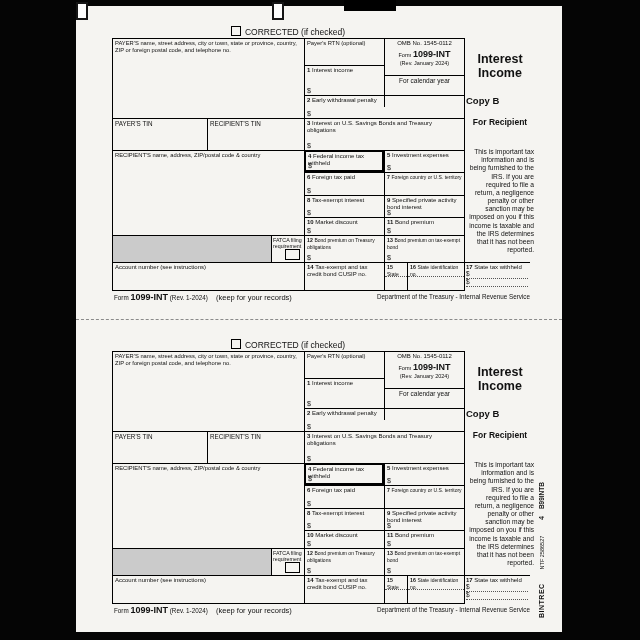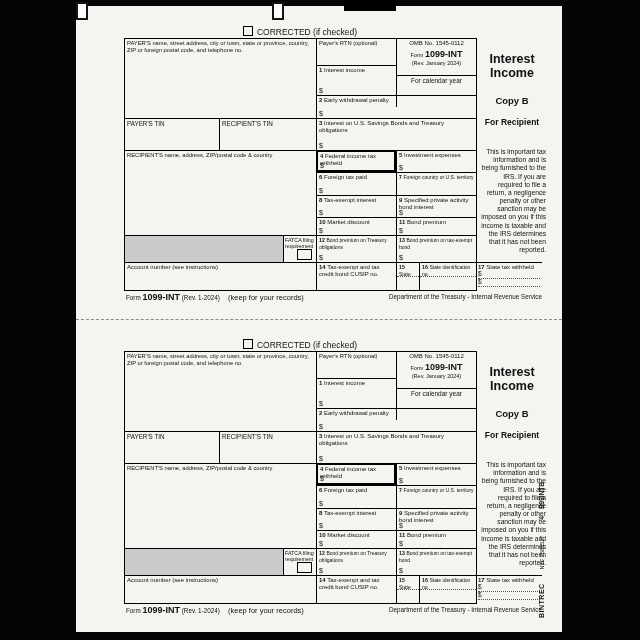--- a/index.html
+++ b/index.html
@@ -3,21 +3,21 @@
 <meta charset="utf-8">
 <style>
   html,body{margin:0;padding:0;background:#000;}
   .stage{position:relative;width:640px;height:640px;background:#050505;overflow:hidden;
          font-family:"Liberation Sans",sans-serif;color:#111;}
   .sheet{position:absolute;left:76px;top:6px;width:486px;height:626px;background:#f5f4f1;}
   .slot{position:absolute;width:8px;height:14px;background:#fdfdfd;border:2px solid #151515;top:-4px;}
   .slot1{left:0px;} .slot2{left:196px;}
   .toptab{position:absolute;left:268px;top:-6px;width:52px;height:11px;background:#000;}
   .perforation{position:absolute;left:0;top:313px;width:100%;border-top:1.5px dashed #8a8a8a;}
-  .copy{position:absolute;left:16px;width:464px;height:284px;}
+  .copy{position:absolute;left:4px;width:464px;height:284px;}
   .copy1{top:20px;} .copy2{top:333px;}
 
   
   .corrected-row{position:absolute;left:32px;top:0px;width:352px;text-align:center;font-size:8.5px;}
   .cbox{display:inline-block;width:8px;height:8px;border:1px solid #000;background:#f5f4f1;
         vertical-align:-1px;margin-right:4px;}
 
   
   .tbl{position:absolute;left:32px;top:12px;width:352px;height:252px;
        border-right:1px solid #000;border-bottom:1px solid #000;}
@@ -54,21 +54,21 @@
   .c-b15     {left:272px;top:224px;width:23px;height:28px;}
   .c-b16     {left:295px;top:224px;width:57px;height:28px;}
   .c-b17     {position:absolute;box-sizing:border-box;left:384px;top:236px;width:66px;height:28px;
               border-top:1px solid #000;font-size:6px;padding:1px 2px;}
   .dotrow{position:absolute;left:0;width:100%;border-top:1px dotted #555;}
   .fatca-cb{position:absolute;right:4px;bottom:2px;width:13px;height:9px;border:1px solid #000;background:#f5f4f1;}
 
   
   .rightcol{position:absolute;left:386px;top:12px;width:68px;}
   .fi-title{position:absolute;top:14px;width:100%;text-align:center;font-weight:bold;font-size:12.5px;line-height:1.15;}
-  .fi-copy{position:absolute;top:57px;width:100%;text-align:center;font-weight:bold;font-size:9.5px;}
+  .fi-copy{position:absolute;top:57px;width:100%;font-weight:bold;font-size:9.5px;}
   .fi-for{position:absolute;top:79px;width:100%;text-align:center;font-weight:bold;font-size:8.5px;}
   .fi-notice{position:absolute;top:110px;width:100%;text-align:right;font-size:6.7px;line-height:1.22;}
 
   
   .footer{position:absolute;left:32px;top:266px;width:420px;height:12px;font-size:6.3px;}
   .f-form{position:absolute;left:2px;top:0;}
   .f-num{font-weight:bold;font-size:9px;}
   .f-keep{position:absolute;left:104px;top:1px;font-size:7.5px;}
   .f-dept{position:absolute;right:2px;top:1px;font-size:6.3px;}
 

